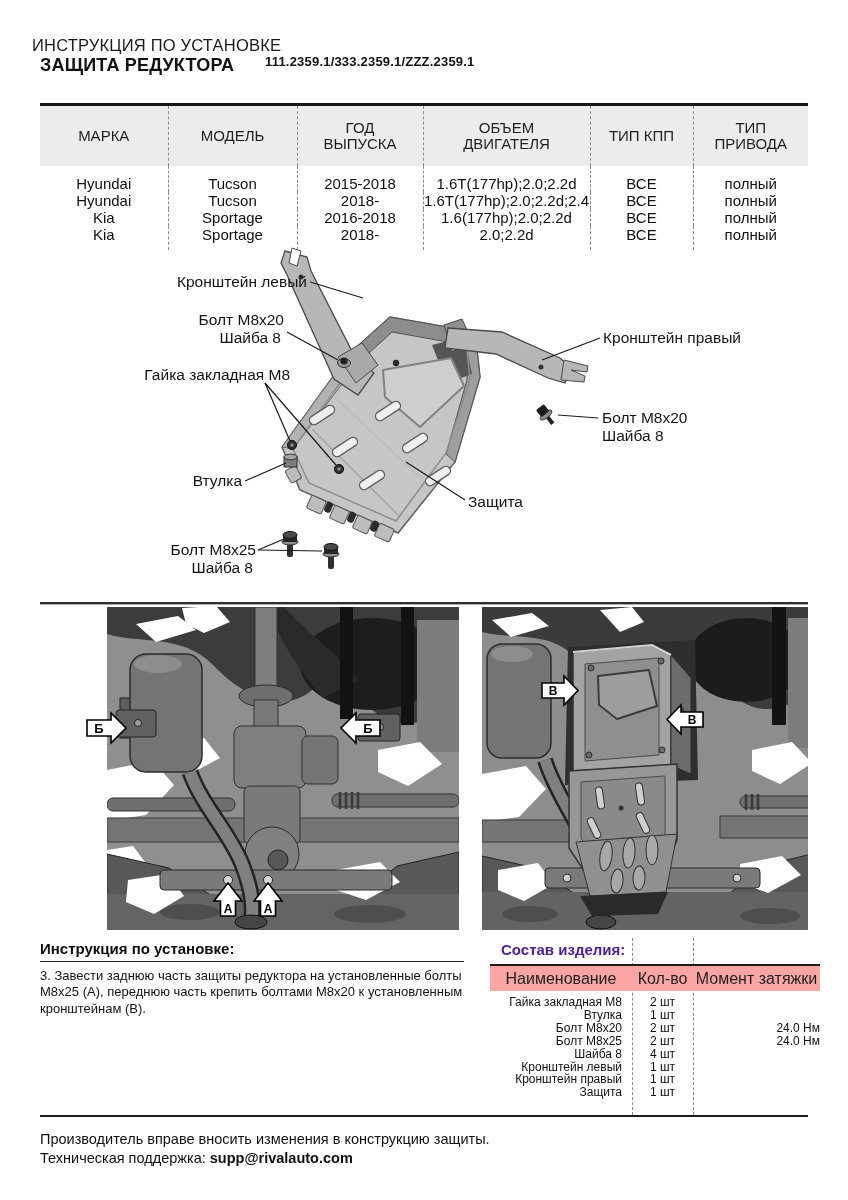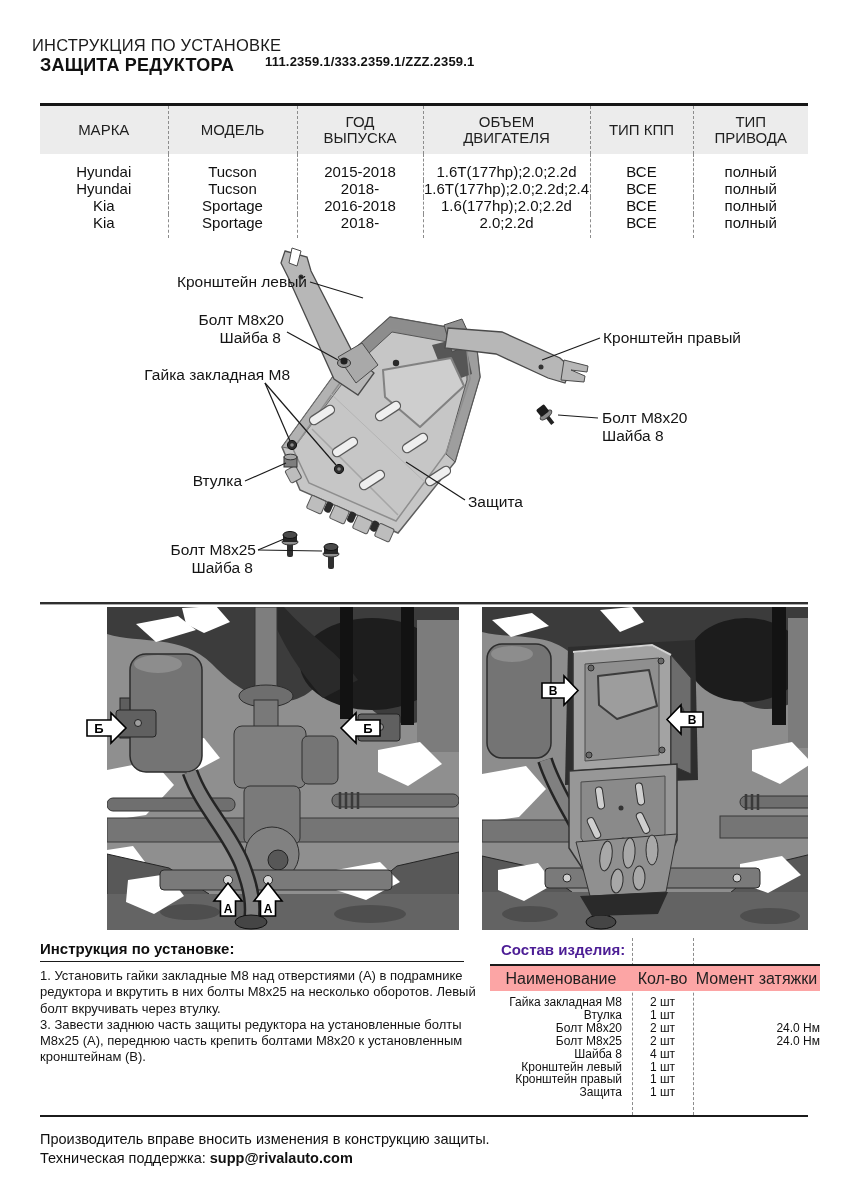--- a/index.html
+++ b/index.html
@@ -10,21 +10,21 @@
   
   #doc-subtitle{left:32px;top:36px;font-size:16.5px;letter-spacing:.2px;color:#1b1b1b;}
   #prod-row{left:40px;top:55px;width:760px;height:24px;}
   #product-title{position:absolute;left:0;top:0;font-size:18px;font-weight:700;letter-spacing:.2px;}
   #part-numbers{position:absolute;left:225px;top:-1px;font-size:13px;font-weight:700;letter-spacing:.2px;}
 
   
   table.fit{position:absolute;left:40px;top:103px;width:768px;border-collapse:collapse;
             table-layout:fixed;border-top:3px solid #161616;}
   .fit th{background:#ececec;font-weight:400;font-size:15px;height:44px;vertical-align:middle;
-          text-align:center;line-height:16px;color:#1f1f1f;padding:2px;}
+          text-align:center;line-height:16px;color:#1f1f1f;padding:8px;}
   .fit th span{display:inline-block;max-width:88px;}
   .fit th,.fit td{border-right:1px dashed #8c8c8c;}
   .fit th:last-child,.fit td:last-child{border-right:none;}
   .fit td{font-size:15px;text-align:center;line-height:17px;padding:0;color:#101010;white-space:nowrap;overflow:hidden;}
   .fit tbody tr.first td{padding-top:9px;}
   .fit tbody tr.last td{padding-bottom:7px;}
 
   
   svg text.lbl{font-family:"Liberation Sans",sans-serif;font-size:15.5px;fill:#141414;}
   svg text.co{font-family:"Liberation Sans",sans-serif;font-weight:700;fill:#000;}
@@ -362,21 +362,20 @@
   </g>
   <g>
     <path d="M663,110 h-22 v-7 l-14,14.5 l14,14.5 v-7 h22 z" fill="#fff" stroke="#000" stroke-width="1.6"></path>
     <text class="co" x="652" y="122" font-size="12" text-anchor="middle">В</text>
   </g>
 </svg>
 
 <div class="abs" id="instr-title">Инструкция по установке:</div>
 <div class="abs" id="instr-underline"></div>
 <div class="abs" id="instr-steps">
-  <div>1. Установить гайки закладные М8 над отверстиями (А) в подрамнике редуктора и вкрутить в них болты М8х25 на несколько оборотов. Левый болт вкручивать через втулку.</div>
   <div>3. Завести заднюю часть защиты редуктора на установленные болты М8х25 (А), переднюю часть крепить болтами М8х20 к установленным кронштейнам (В).</div>
 </div>
 
 <div class="abs" id="parts-title">Состав изделия:</div>
 <div class="dash-v" style="left:632px"></div>
 <div class="dash-v" style="left:693px"></div>
 <table class="parts">
   <colgroup>
       <col style="width:142px">
       <col style="width:61px">

